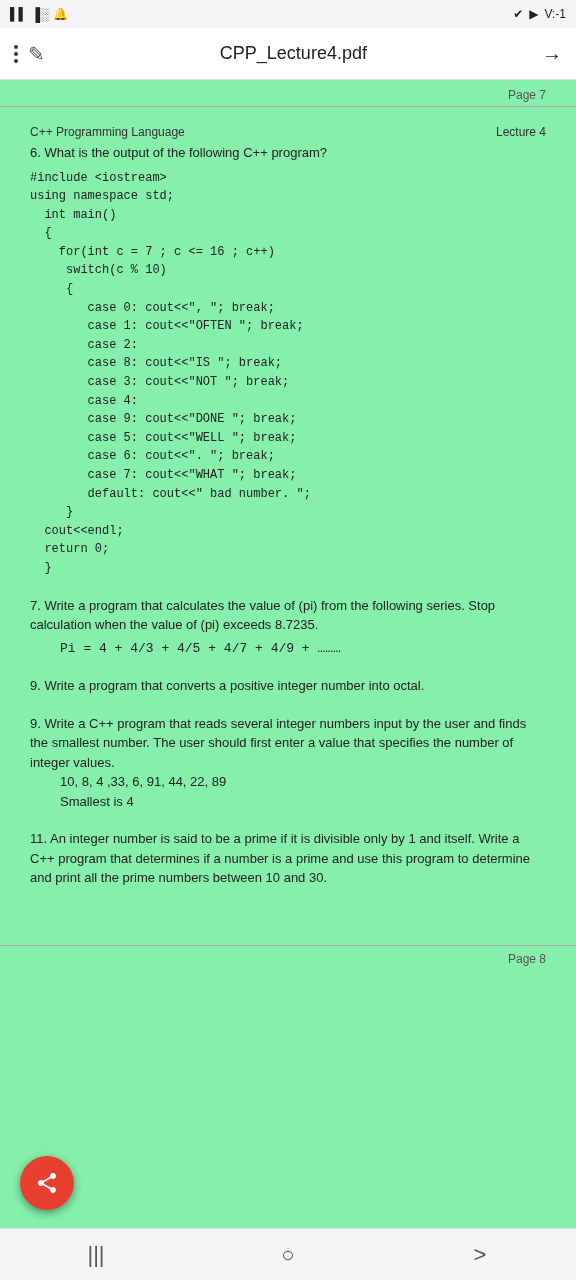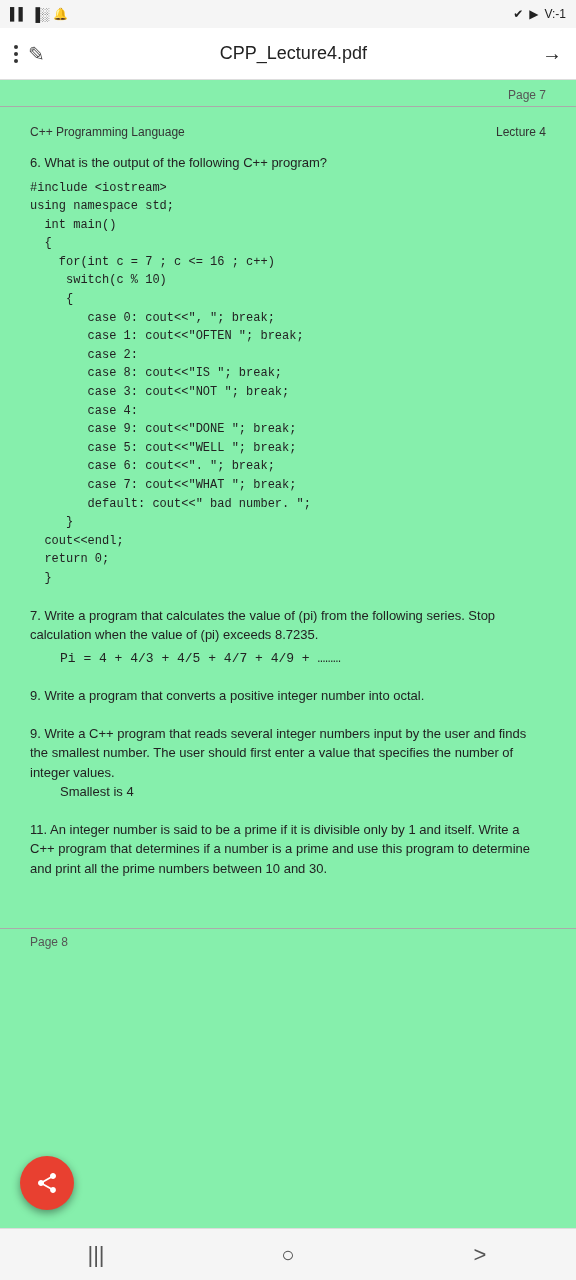--- a/index.html
+++ b/index.html
@@ -85,21 +85,21 @@
     }
 
     .pdf-content {
       padding: 10px 30px 20px 30px;
     }
 
     .section-header {
       display: flex;
       justify-content: space-between;
       align-items: center;
-      margin-bottom: 14px;
+      margin-bottom: 4px;
     }
     .section-header .left {
       font-size: 12px;
       color: #333;
     }
     .section-header .right {
       font-size: 12px;
       color: #333;
     }
 
@@ -124,25 +124,26 @@
 
     .bold-ex {
       font-weight: bold;
     }
 
     .indent {
       margin-left: 30px;
     }
 
     .page-number-bottom {
+      text-align: right;
       padding: 6px 30px 8px;
       font-size: 12px;
       color: #555;
       border-top: 1px solid #aaa;
-      margin-top: 12px;
+      margin-top: 19px;
     }
 
     
     .fab {
       position: fixed;
       bottom: 70px;
       left: 20px;
       width: 54px;
       height: 54px;
       border-radius: 50%;
@@ -259,20 +260,21 @@
     <div class="question">
       <span>9.</span>
       <span>Write a program that converts a positive integer number into octal.</span>
     </div>
 
     <div class="question">
       <div>
         <span>9.</span>
         <span>Write a C++ program that reads several integer numbers input by the user and finds the smallest number. The user should first enter a value that specifies the number of integer values.</span>
       </div>
+      <div class="indent">10, 8, 4 ,33, 6, 91, 44, 22, 89</div>
       <div class="indent">Smallest is  4</div>
     </div>
 
     <div class="question">
       <span>11.</span>
       <span>An integer number is said to be a prime if it is divisible only by 1 and itself. Write a C++ program that determines if a number is a prime and use this program to determine and print all the prime numbers between 10 and 30.</span>
     </div>
 
   </div>
 

